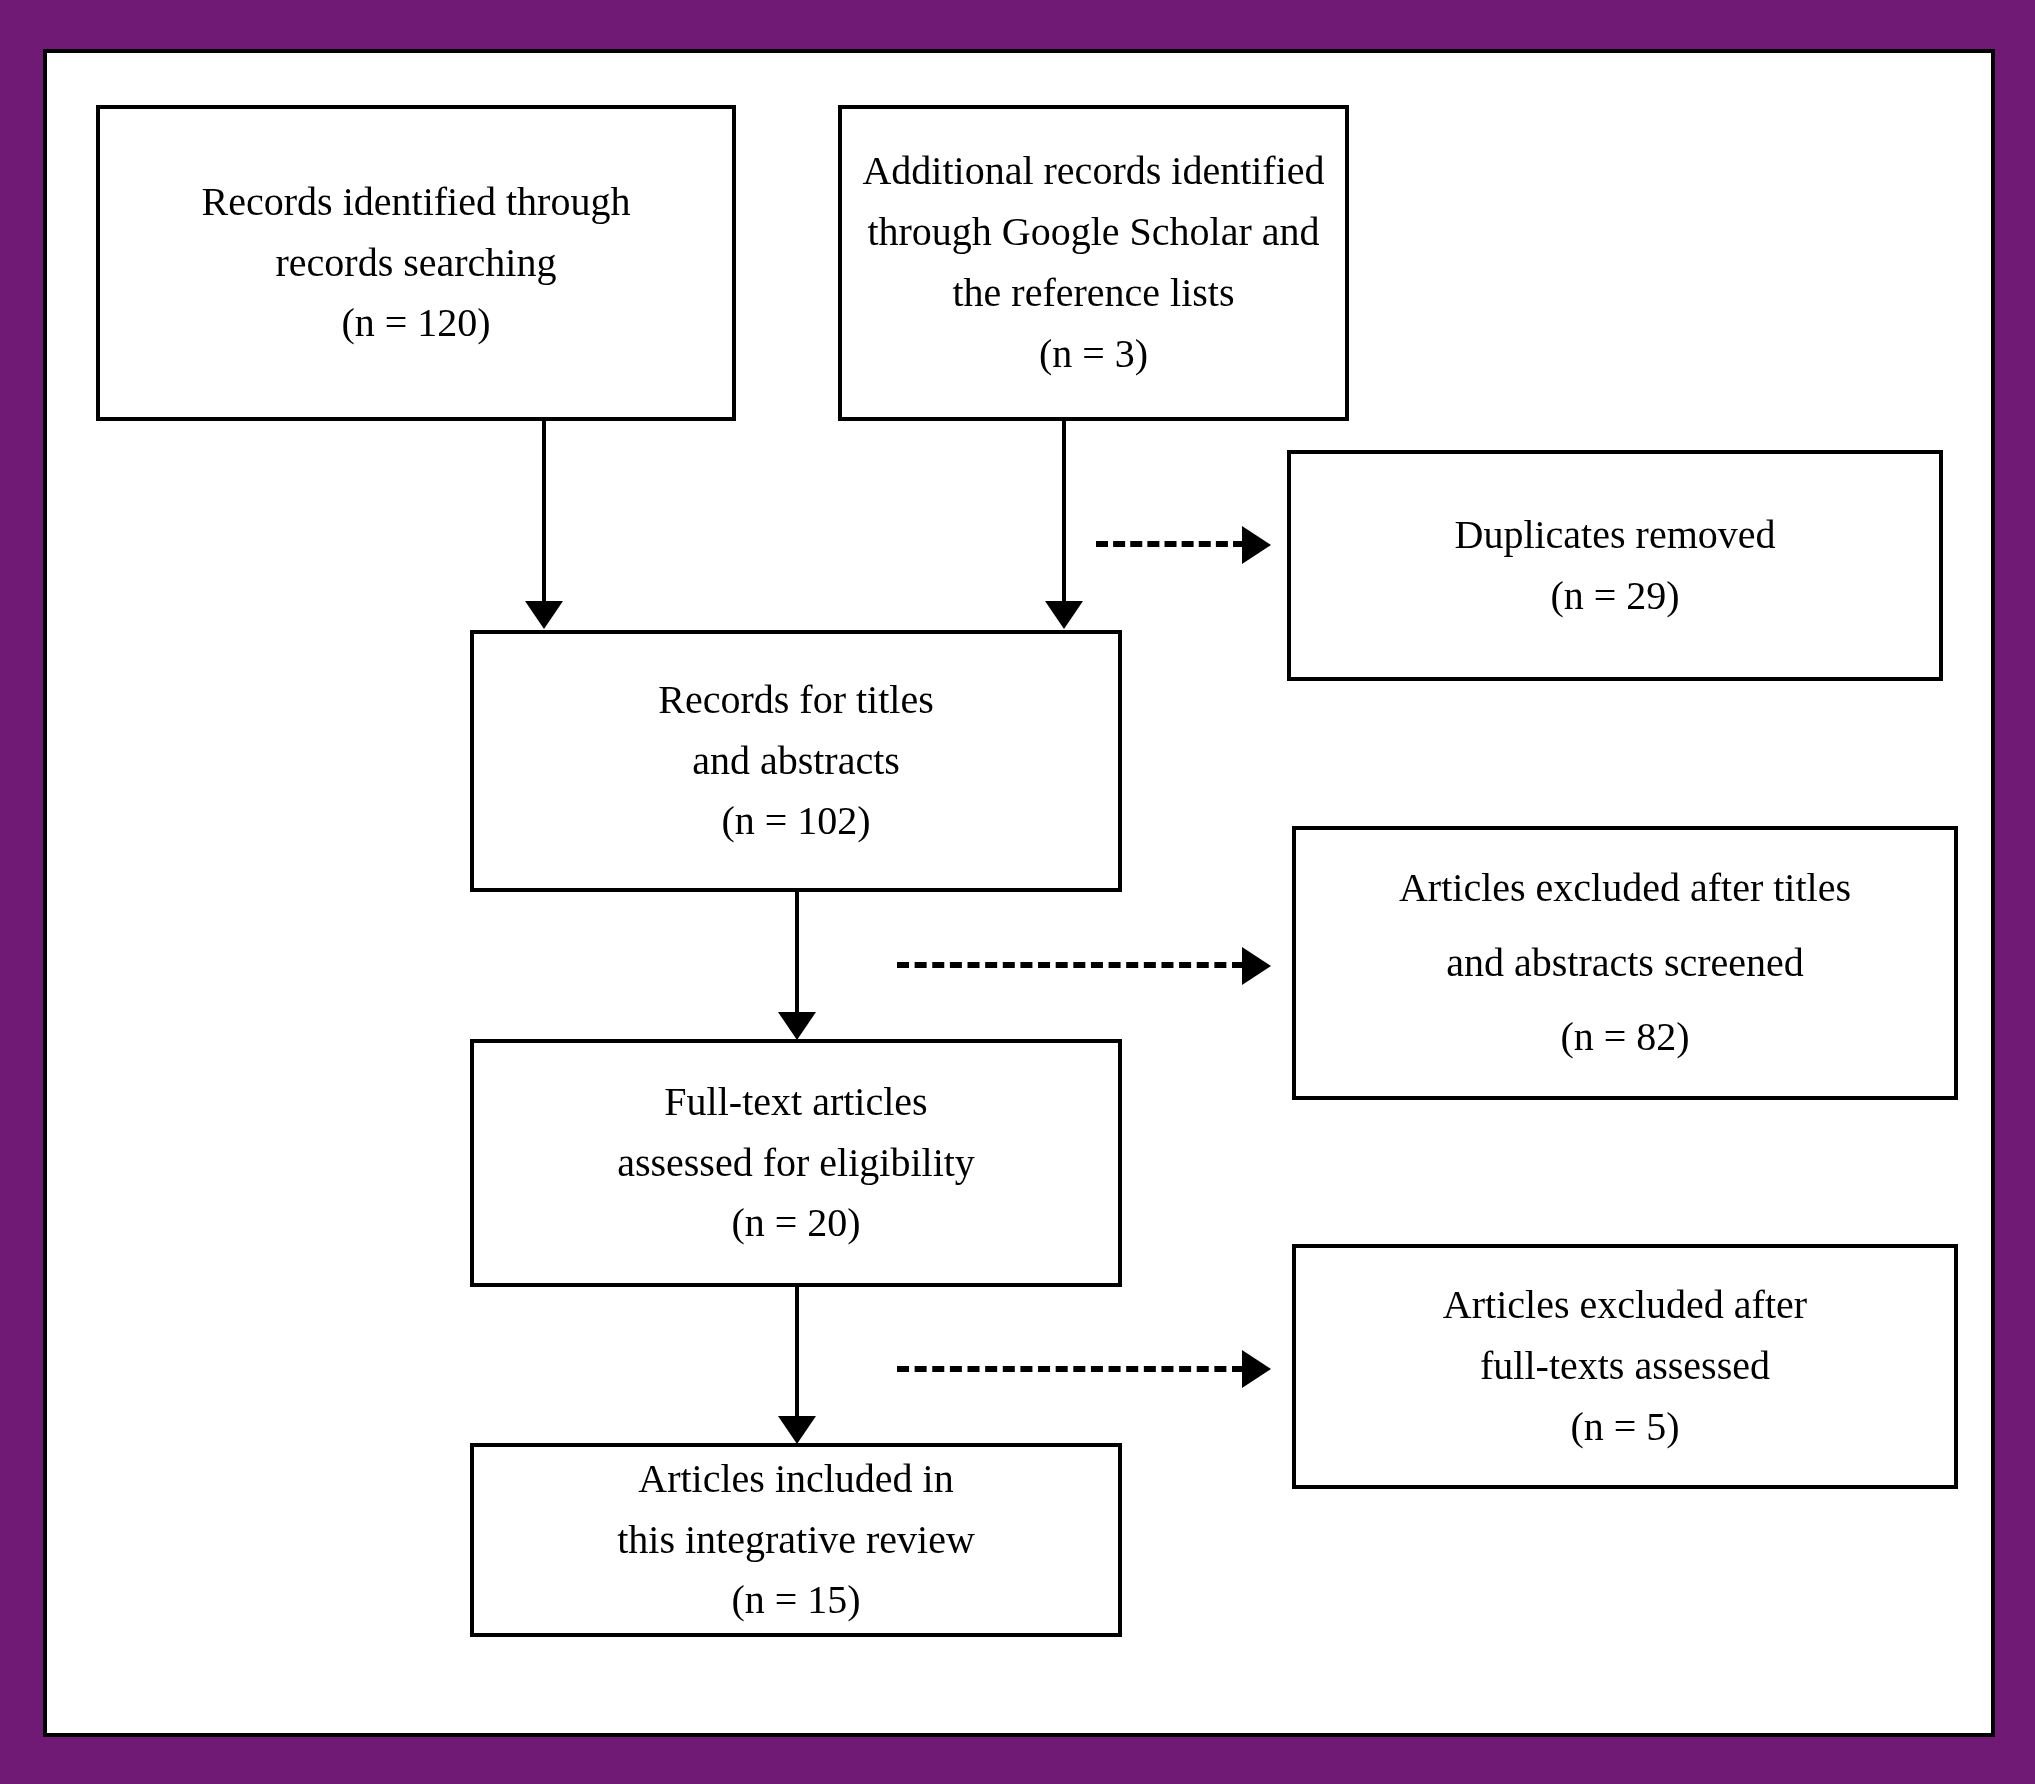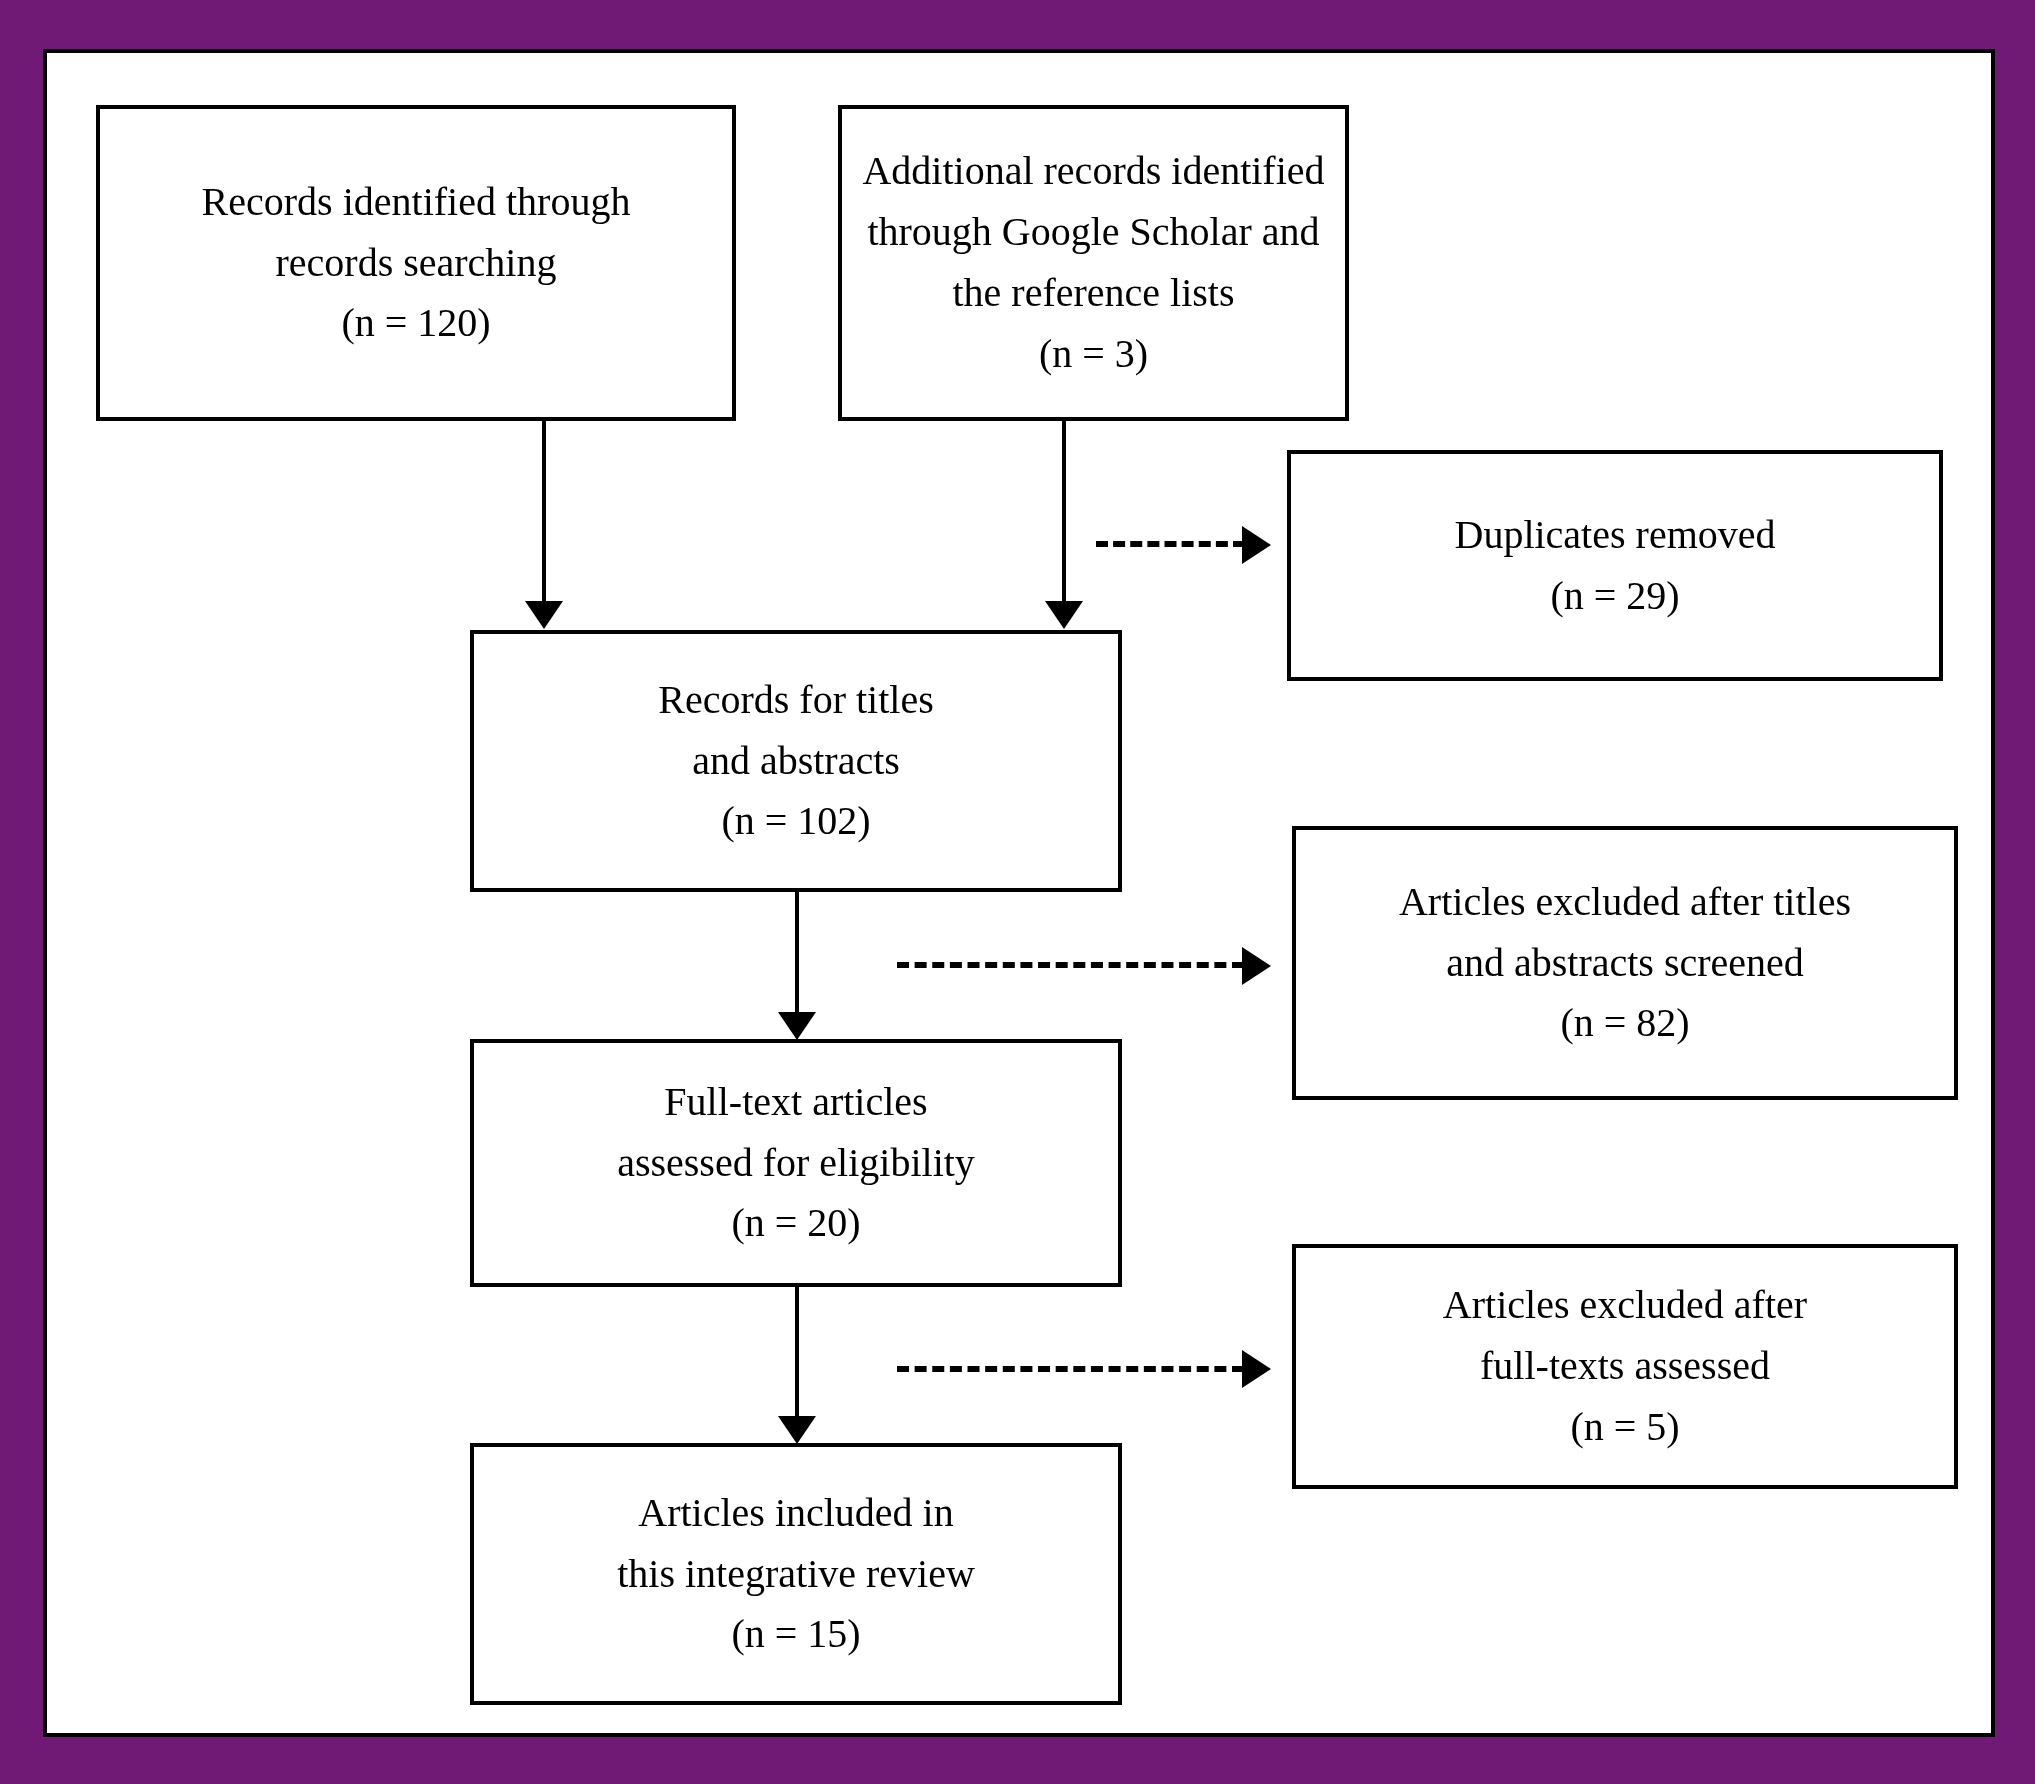--- a/index.html
+++ b/index.html
@@ -95,39 +95,39 @@
     <span class="line">Duplicates removed</span>
     <span class="line">(n = 29)</span>
   </div>
 
   <div class="node" style="left:470px; top:630px; width:652px; height:262px;">
     <span class="line">Records for titles</span>
     <span class="line">and abstracts</span>
     <span class="line">(n = 102)</span>
   </div>
 
-  <div class="node" style="left:1292px; top:826px; width:666px; height:274px;">
+  <div class="node" style="left:1292px; top:826px; width:666px; height:274px;gap:14px;">
     <span class="line">Articles excluded after titles</span>
     <span class="line">and abstracts screened</span>
     <span class="line">(n = 82)</span>
   </div>
 
   <div class="node" style="left:470px; top:1039px; width:652px; height:248px;">
     <span class="line">Full-text articles</span>
     <span class="line">assessed for eligibility</span>
     <span class="line">(n = 20)</span>
   </div>
 
   <div class="node" style="left:1292px; top:1244px; width:666px; height:245px;">
     <span class="line">Articles excluded after</span>
     <span class="line">full-texts assessed</span>
     <span class="line">(n = 5)</span>
   </div>
 
-  <div class="node" style="left:470px; top:1443px; width:652px; height:262px;">
+  <div class="node" style="left:470px; top:1443px; width:652px; height:194px;">
     <span class="line">Articles included in</span>
     <span class="line">this integrative review</span>
     <span class="line">(n = 15)</span>
   </div>
 
   <div class="vline" style="left:542px; top:421px; height:183px;"></div>
   <div class="arrow-down" style="left:525px; top:601px;"></div>
 
   <div class="vline" style="left:1062px; top:421px; height:183px;"></div>
   <div class="arrow-down" style="left:1045px; top:601px;"></div>

